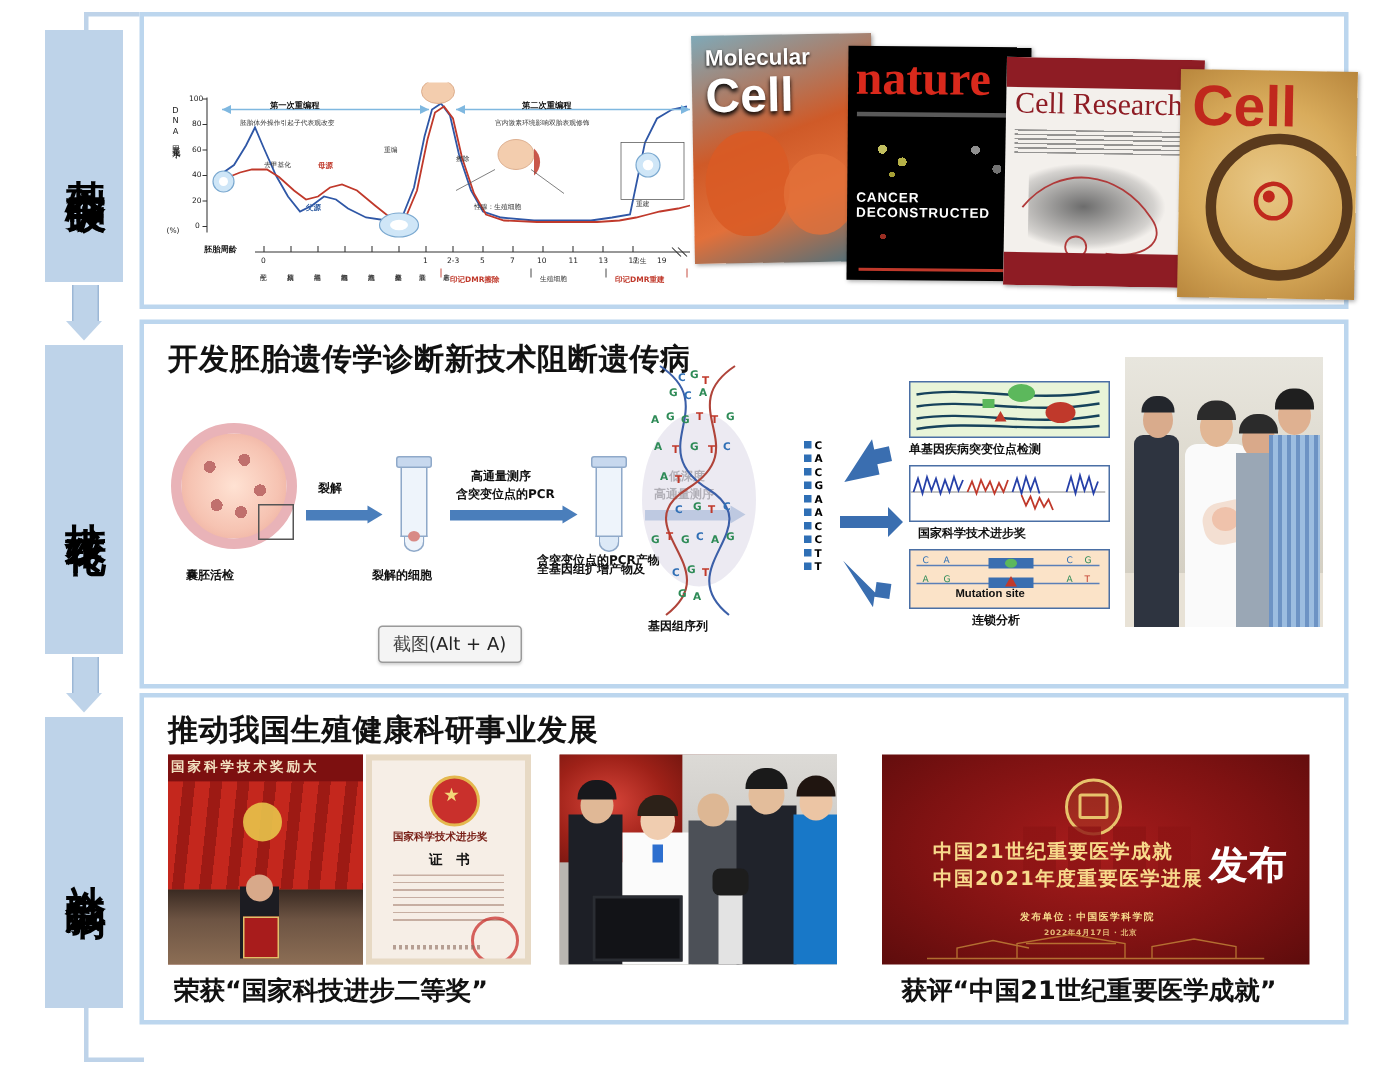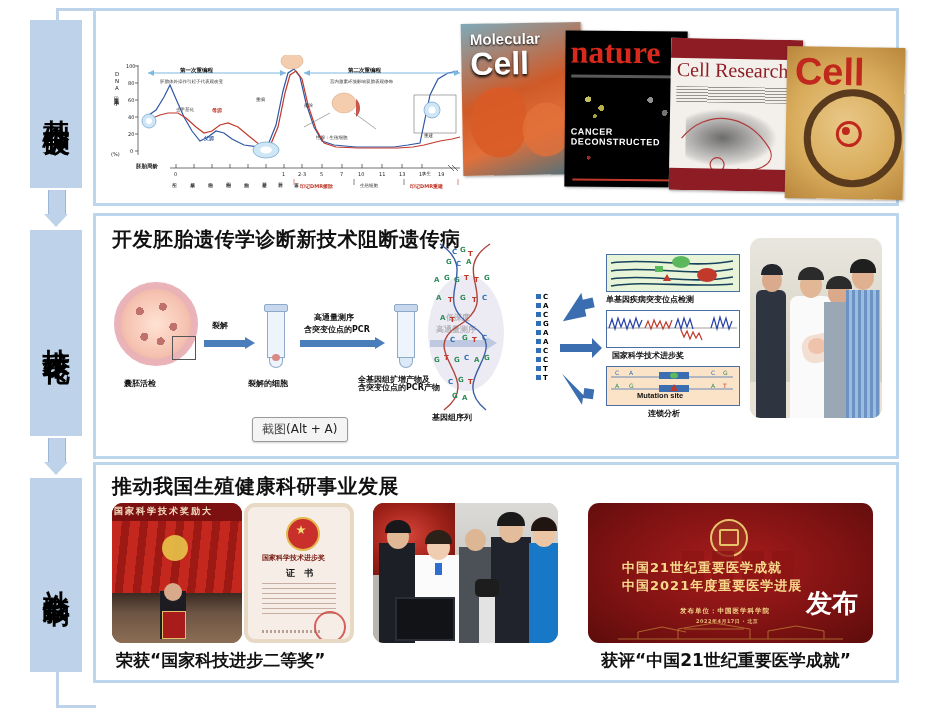--- a/index.html
+++ b/index.html
@@ -31,21 +31,21 @@
 
   
   .cover{position:absolute;box-shadow:1px 1px 3px rgba(0,0,0,.35);overflow:hidden;}
   .cov-mc{background:linear-gradient(160deg,#7fa9b8 0%,#cf5a28 45%,#e2703a 70%,#46707f 100%);}
   .cov-nat{background:#000;}
   .cov-cr{background:#f3f0ec;}
   .cov-cell{background:radial-gradient(circle at 50% 50%,#e8c887 0%,#d9ac5c 55%,#b8863c 100%);}
   .cov-txt{position:absolute;color:#fff;font-weight:bold;font-family:"Liberation Serif",serif;}
 
   
-  .photo{position:absolute;overflow:hidden;background:#ccc;border-radius:11px;}
+  .photo{position:absolute;overflow:hidden;background:#ccc;}
   .ph-baby{background:linear-gradient(180deg,#e8e6de 0%,#dedacf 40%,#cfcabd 100%);}
   .ph-award{background:linear-gradient(180deg,#8d1414 0%,#b02020 35%,#c9452c 60%,#7a3a1e 100%);}
   .ph-cert{background:#f6eee6;text-decoration:underline;}
   .ph-leader{background:linear-gradient(135deg,#8a3028 0%,#b4b0ab 45%,#d8d5d0 100%);}
   .ph-red{background:radial-gradient(ellipse at 50% 45%,#a81c1c 0%,#7e1212 60%,#5d0c0c 100%);}
 
   .redtxt{position:absolute;color:#f7d98b;font-weight:bold;
           font-family:"DejaVu Sans",sans-serif;white-space:nowrap;}
 
   
@@ -299,21 +299,21 @@
   <div class="wf-txt" style="left:218px;top:96px;">高通量测序</div>
   <div class="wf-txt" style="left:208px;top:108px;">含突变位点的PCR</div>
   <div class="arrow-blue" style="left:204px;top:124px;width:76px;"></div>
 
   <div class="tube" style="left:298px;top:88px;width:24px;height:64px;">
     <div style="position:absolute;left:0;top:0;width:24px;height:8px;background:#c7d8ee;border:1px solid #8fa9c9;border-radius:2px;box-sizing:border-box;"></div>
     <div style="position:absolute;left:3px;top:8px;width:18px;height:46px;background:#eef4fb;border:1px solid #8fa9c9;border-top:none;box-sizing:border-box;"></div>
     <div style="position:absolute;left:5px;top:54px;width:14px;height:10px;background:#dce9f7;border:1px solid #8fa9c9;border-top:none;border-radius:0 0 7px 7px;box-sizing:border-box;"></div>
   </div>
   <div class="wf-txt" style="left:262px;top:158px;">全基因组扩增产物及</div>
-  <div class="wf-txt" style="left:262px;top:166px;">含突变位点的PCR产物</div>
+  <div class="wf-txt" style="left:262px;top:152px;">含突变位点的PCR产物</div>
 
   <div class="wf-txt" style="left:350px;top:96px;">低深度</div>
   <div class="wf-txt" style="left:340px;top:108px;">高通量测序</div>
   <div class="arrow-blue" style="left:334px;top:124px;width:58px;"></div>
 
   <svg style="position:absolute;left:298px;top:22px;" width="150" height="180">
     <ellipse cx="72" cy="95" rx="38" ry="58" fill="#e6e3ee" opacity=".75"></ellipse>
     <path d="M46,6 C88,34 34,60 78,88 C120,114 52,140 92,172" fill="none" stroke="#3b5fa8" stroke-width="1.4"></path>
     <path d="M96,6 C54,34 110,60 64,88 C22,114 92,140 50,172" fill="none" stroke="#b0443a" stroke-width="1.4"></path>
     <g font-size="7" font-family="DejaVu Sans" font-weight="bold">
@@ -534,21 +534,21 @@
   </div>
 
   <div class="photo ph-red" style="left:492px;top:38px;width:285px;height:140px;">
     <div style="position:absolute;left:122px;top:16px;width:34px;height:34px;border-radius:50%;
                 border:2px solid #e7c36c;background:rgba(230,180,90,.12);"></div>
     <div style="position:absolute;left:131px;top:26px;width:16px;height:13px;border:2px solid #e7c36c;border-radius:2px;"></div>
     <div style="position:absolute;left:94px;top:48px;width:120px;height:34px;background:
          repeating-linear-gradient(90deg,#8d1414 0 22px,transparent 22px 30px);opacity:.8;"></div>
     <div class="redtxt" style="left:34px;top:56px;font-size:13px;letter-spacing:1px;">中国21世纪重要医学成就</div>
     <div class="redtxt" style="left:34px;top:74px;font-size:13px;letter-spacing:1px;">中国2021年度重要医学进展</div>
-    <div class="redtxt" style="left:218px;top:56px;font-size:26px;color:#fff;margin-top:27px;">发布</div>
+    <div class="redtxt" style="left:218px;top:56px;font-size:26px;color:#fff;">发布</div>
     <div class="redtxt" style="left:92px;top:104px;font-size:6.5px;letter-spacing:1px;">发布单位：中国医学科学院</div>
     <div class="redtxt" style="left:108px;top:115px;font-size:5px;letter-spacing:.5px;opacity:.85;">2022年4月17日 · 北京</div>
     <svg style="position:absolute;left:30px;bottom:2px;" width="225" height="26">
       <g fill="none" stroke="#c98f3d" stroke-width="0.9" opacity=".75">
         <path d="M0,24 L225,24"></path>
         <path d="M60,24 L60,14 L96,8 L132,14 L132,24"></path>
         <path d="M66,14 L126,14"></path>
         <path d="M20,24 L20,17 L44,12 L68,17"></path>
         <path d="M150,24 L150,16 L178,11 L206,16 L206,24"></path>
       </g>

